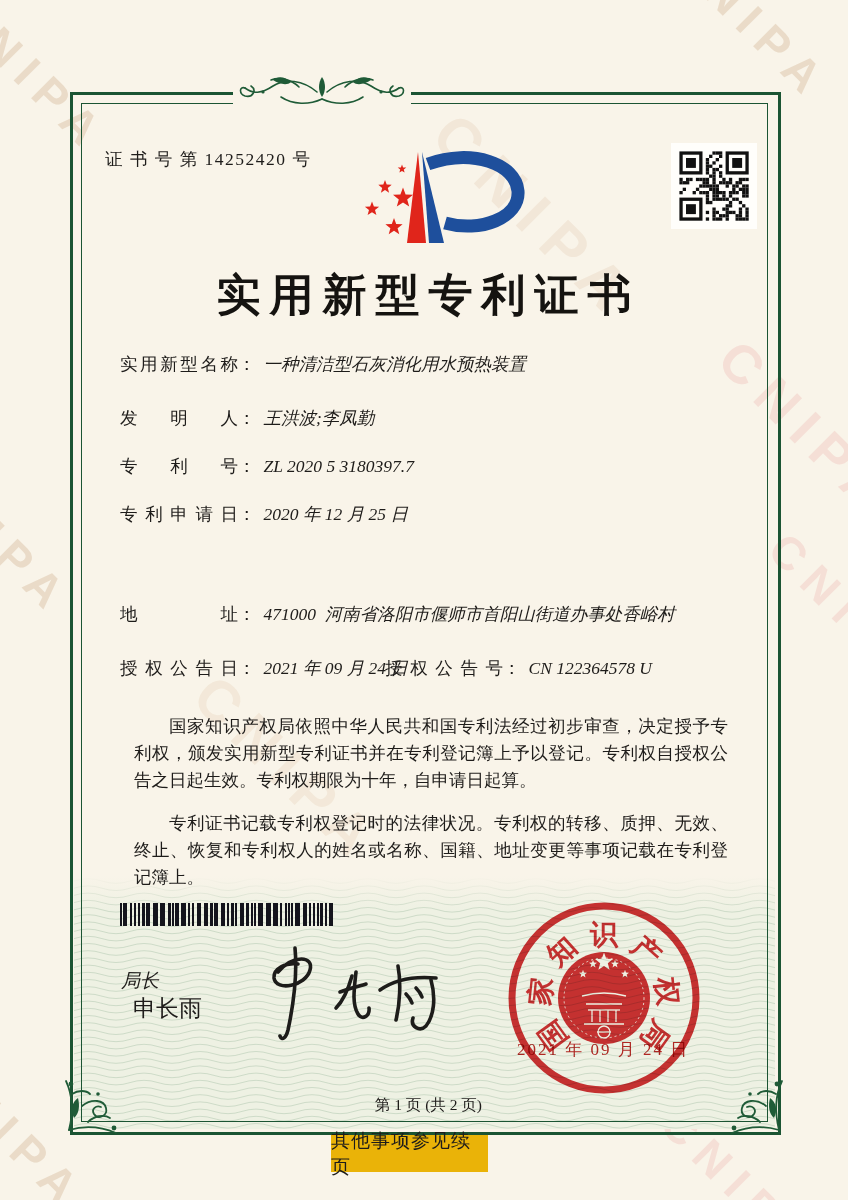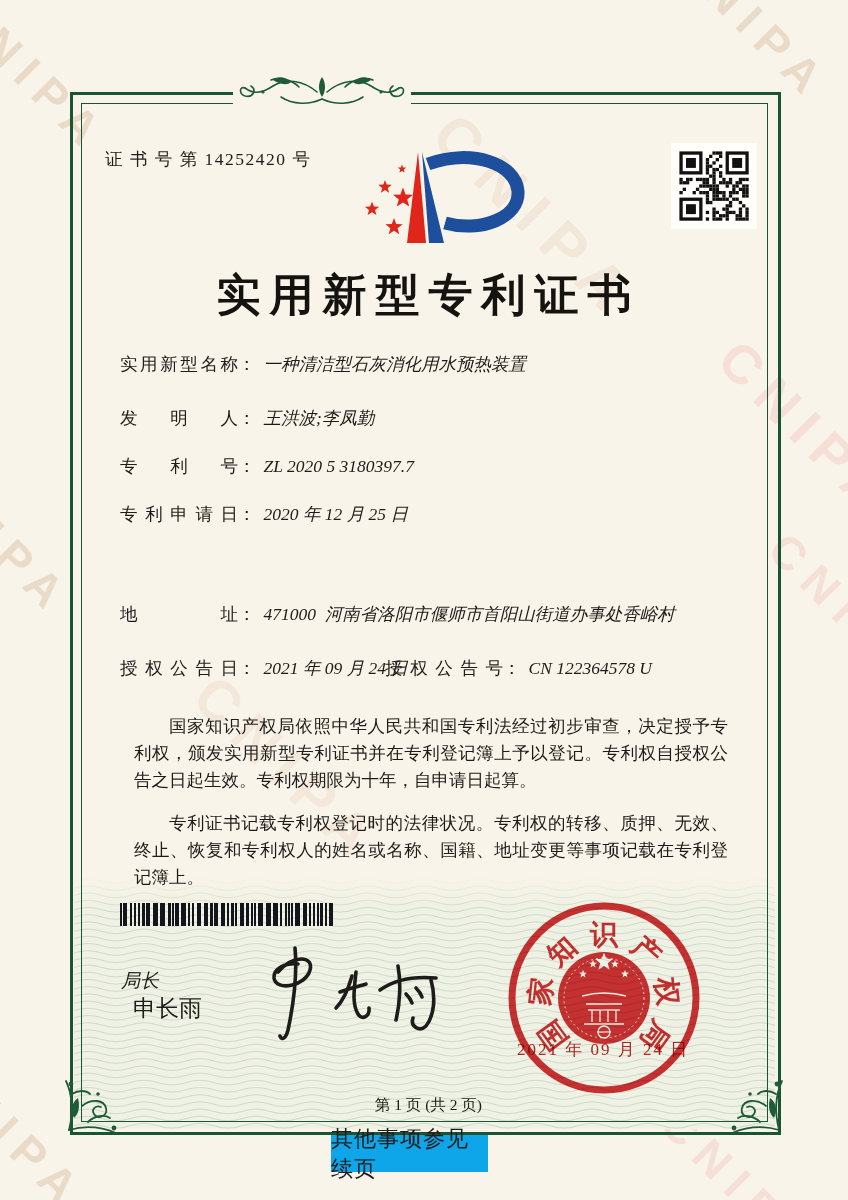--- a/index.html
+++ b/index.html
@@ -46,22 +46,22 @@
   .body-text p{margin:16px;text-indent:2em;}
   .barcode{position:absolute;left:120px;top:903px;width:220px;height:23px;z-index:5;}
   .signer-title{position:absolute;left:121px;top:968px;font-size:19px;z-index:6;font-style:italic;}
   .signer-name{position:absolute;left:121px;top:993px;font-size:23px;z-index:6;margin-left:12px;}
   .signature{position:absolute;left:248px;top:942px;z-index:7;}
   .seal{position:absolute;left:504px;top:898px;z-index:6;mix-blend-mode:multiply;opacity:.95;}
   .seal-date{position:absolute;left:517px;top:1038px;font-size:17px;letter-spacing:2px;
       color:#bc2a27;z-index:7;mix-blend-mode:multiply;white-space:nowrap;}
   .page-info{position:absolute;left:322px;top:1095px;width:160px;text-align:right;
       font-size:15.5px;z-index:5;}
-  .note-box{position:absolute;left:331px;top:1135px;width:157px;height:37px;background:#0ea5e9;
-      display:flex;align-items:center;justify-content:center;font-size:22px;z-index:5;letter-spacing:1px;}
+  .note-box{position:absolute;left:331px;top:1135px;width:157px;height:37px;background:#eab308;
+      display:flex;align-items:center;justify-content:center;font-size:19px;z-index:5;letter-spacing:1px;}
 </style>
 </head>
 <body>
 
 <div class="page">
 
   <span class="wm wm1">CNIPA</span>
   <span class="wm wm2">CNIPA</span>
   <span class="wm wm3">CNIPA</span>
   <span class="wm wm4">CNIPA</span>

